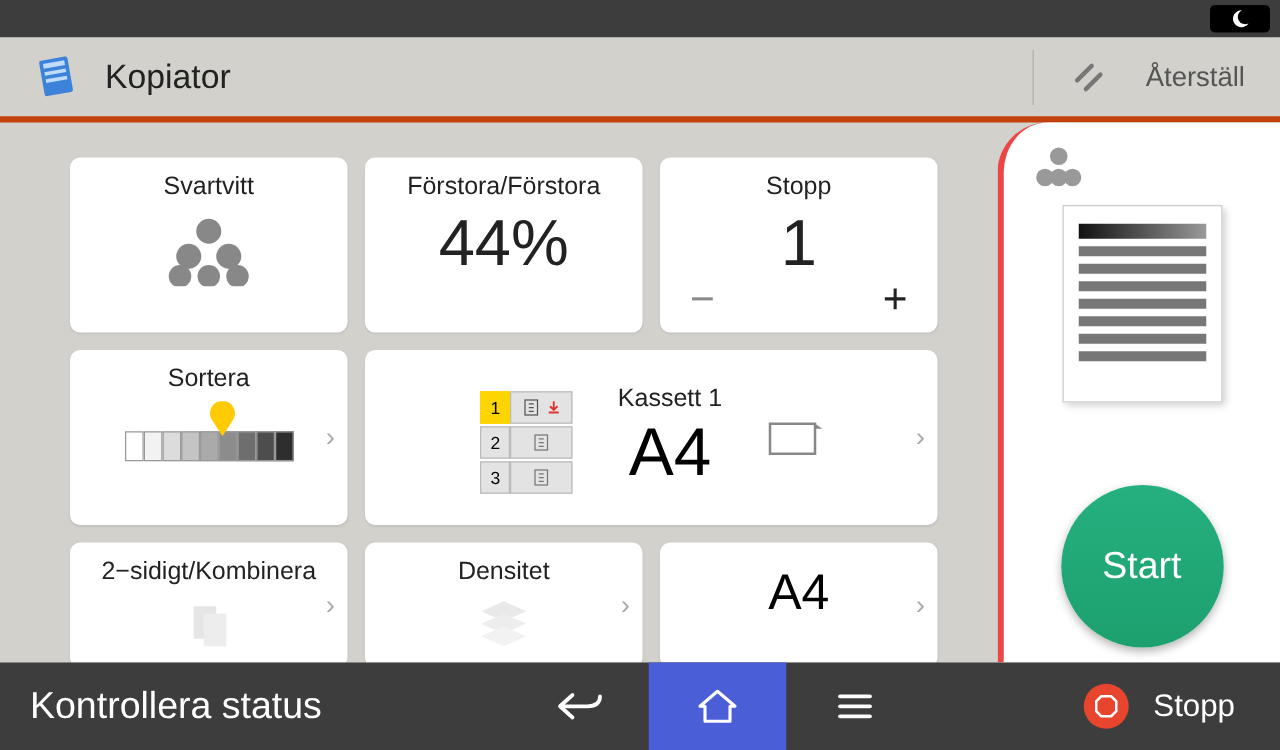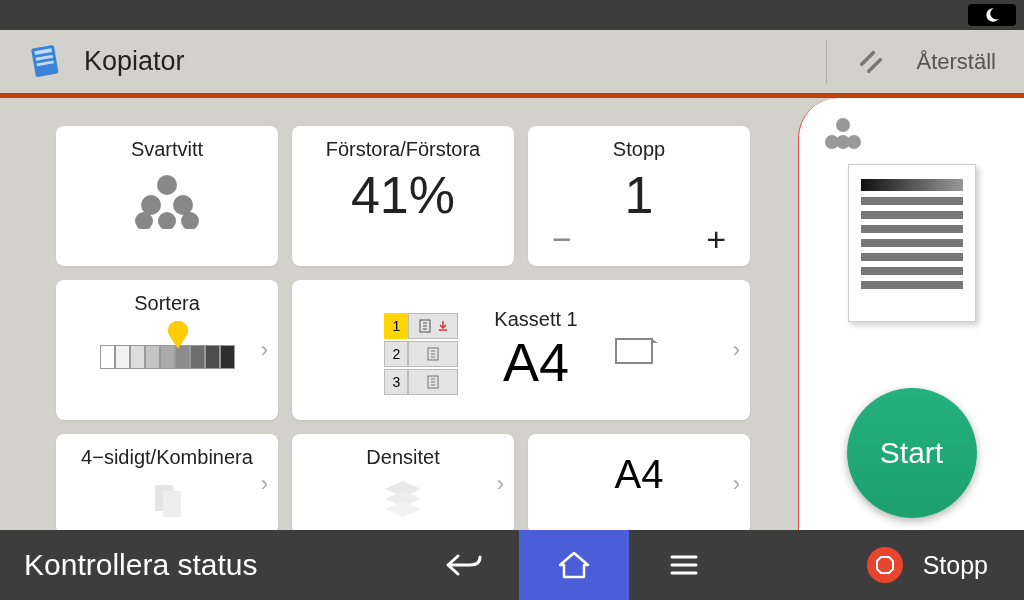--- a/index.html
+++ b/index.html
@@ -42,21 +42,21 @@
   .tray-icon-box { width: 50px; height: 26px; background: #e3e3e3; border: 1px solid #bbb; display:flex; align-items:center; justify-content:center; gap:4px; }
   .tray-center { display:flex; flex-direction:column; align-items:center; }
   .tray-center .sub { font-size: 20px; }
   .tray-center .big { font-size: 54px; font-weight: 300; }
   .orient-icon { margin-left: 6px; }
 
   .pages-icon { margin-top: 10px; opacity: .25; }
   .stack-icon { margin-top: 8px; opacity: .25; }
   .original-val { font-size: 40px; font-weight: 300; margin-top: 6px; }
 
-  .side-panel { width: 226px; background: #fff; border-top-left-radius: 40px; margin-right: 0; position: relative; padding-top: 18px; display:flex; flex-direction:column; align-items:center; border-left: 1px solid #ef4444; }
+  .side-panel { width: 226px; background: #fff; border-top-left-radius: 40px; margin-right: 0; position: relative; padding-top: 18px; display:flex; flex-direction:column; align-items:center; border-left: 5px solid #ef4444; }
   .side-circles { align-self: flex-start; margin-left: 22px; }
   .preview-box { width: 128px; height: 158px; background:#fff; border:1px solid #ccc; box-shadow: 3px 3px 6px rgba(0,0,0,0.2); margin-top: 10px; padding: 14px 12px; display:flex; flex-direction:column; gap:6px; }
   .preview-line { height: 8px; }
   .start-btn { width: 130px; height: 130px; border-radius: 50%; background: linear-gradient(#26b07f,#1ca06e); color:#fff; font-size: 30px; display:flex; align-items:center; justify-content:center; position:absolute; bottom: 12px; box-shadow: 0 3px 8px rgba(0,0,0,0.3); }
 
   .bottom-bar { position:absolute; bottom:0; left:0; width:100%; height:70px; background:#3d3d3d; display:flex; align-items:center; }
   .status-btn { color:#fff; font-size: 30px; padding: 0 24px; white-space: nowrap; }
   .nav-group { flex:1; display:flex; justify-content:center; gap:0; }
   .nav-btn { width: 110px; height: 70px; display:flex; align-items:center; justify-content:center; }
   .nav-btn.home { background:#4a5ed8; }
@@ -109,21 +109,21 @@
         <circle cx="51" cy="32" r="10" fill="#888"></circle>
         <circle cx="11" cy="48" r="8" fill="#888" opacity=".0"></circle>
         <circle cx="12" cy="48" r="9" fill="#888"></circle>
         <circle cx="35" cy="48" r="9" fill="#888"></circle>
         <circle cx="58" cy="48" r="9" fill="#888"></circle>
       </svg>
     </div>
 
     <div class="tile">
       <div class="tile-label">Förstora/Förstora</div>
-      <div class="tile-big">41%</div>
+      <div class="tile-big">44%</div>
     </div>
 
     <div class="tile count">
       <div class="tile-label">Stopp</div>
       <div class="tile-big">1</div>
       <div class="minus-plus">
         <div class="mp-btn">−</div>
         <div class="mp-btn plus">+</div>
       </div>
     </div>
@@ -192,21 +192,21 @@
         <div class="big">A4</div>
       </div>
       <svg class="orient-icon" width="44" height="34" viewBox="0 0 44 34">
         <rect x="2" y="6" width="36" height="24" fill="none" stroke="#888" stroke-width="2"></rect>
         <path d="M38 6 L44 10 L38 10 Z" fill="#888"></path>
       </svg>
       <div class="tile-chevron">›</div>
     </div>
 
     <div class="tile" style="height:100px">
-      <div class="tile-label">4−sidigt/Kombinera</div>
+      <div class="tile-label">2−sidigt/Kombinera</div>
       <svg class="pages-icon" width="44" height="44" viewBox="0 0 44 44">
         <rect x="10" y="6" width="18" height="26" fill="#999"></rect>
         <rect x="18" y="12" width="18" height="26" fill="#bbb"></rect>
       </svg>
       <div class="tile-chevron">›</div>
     </div>
 
     <div class="tile" style="height:100px">
       <div class="tile-label">Densitet</div>
       <svg class="stack-icon" width="48" height="44" viewBox="0 0 48 44">

